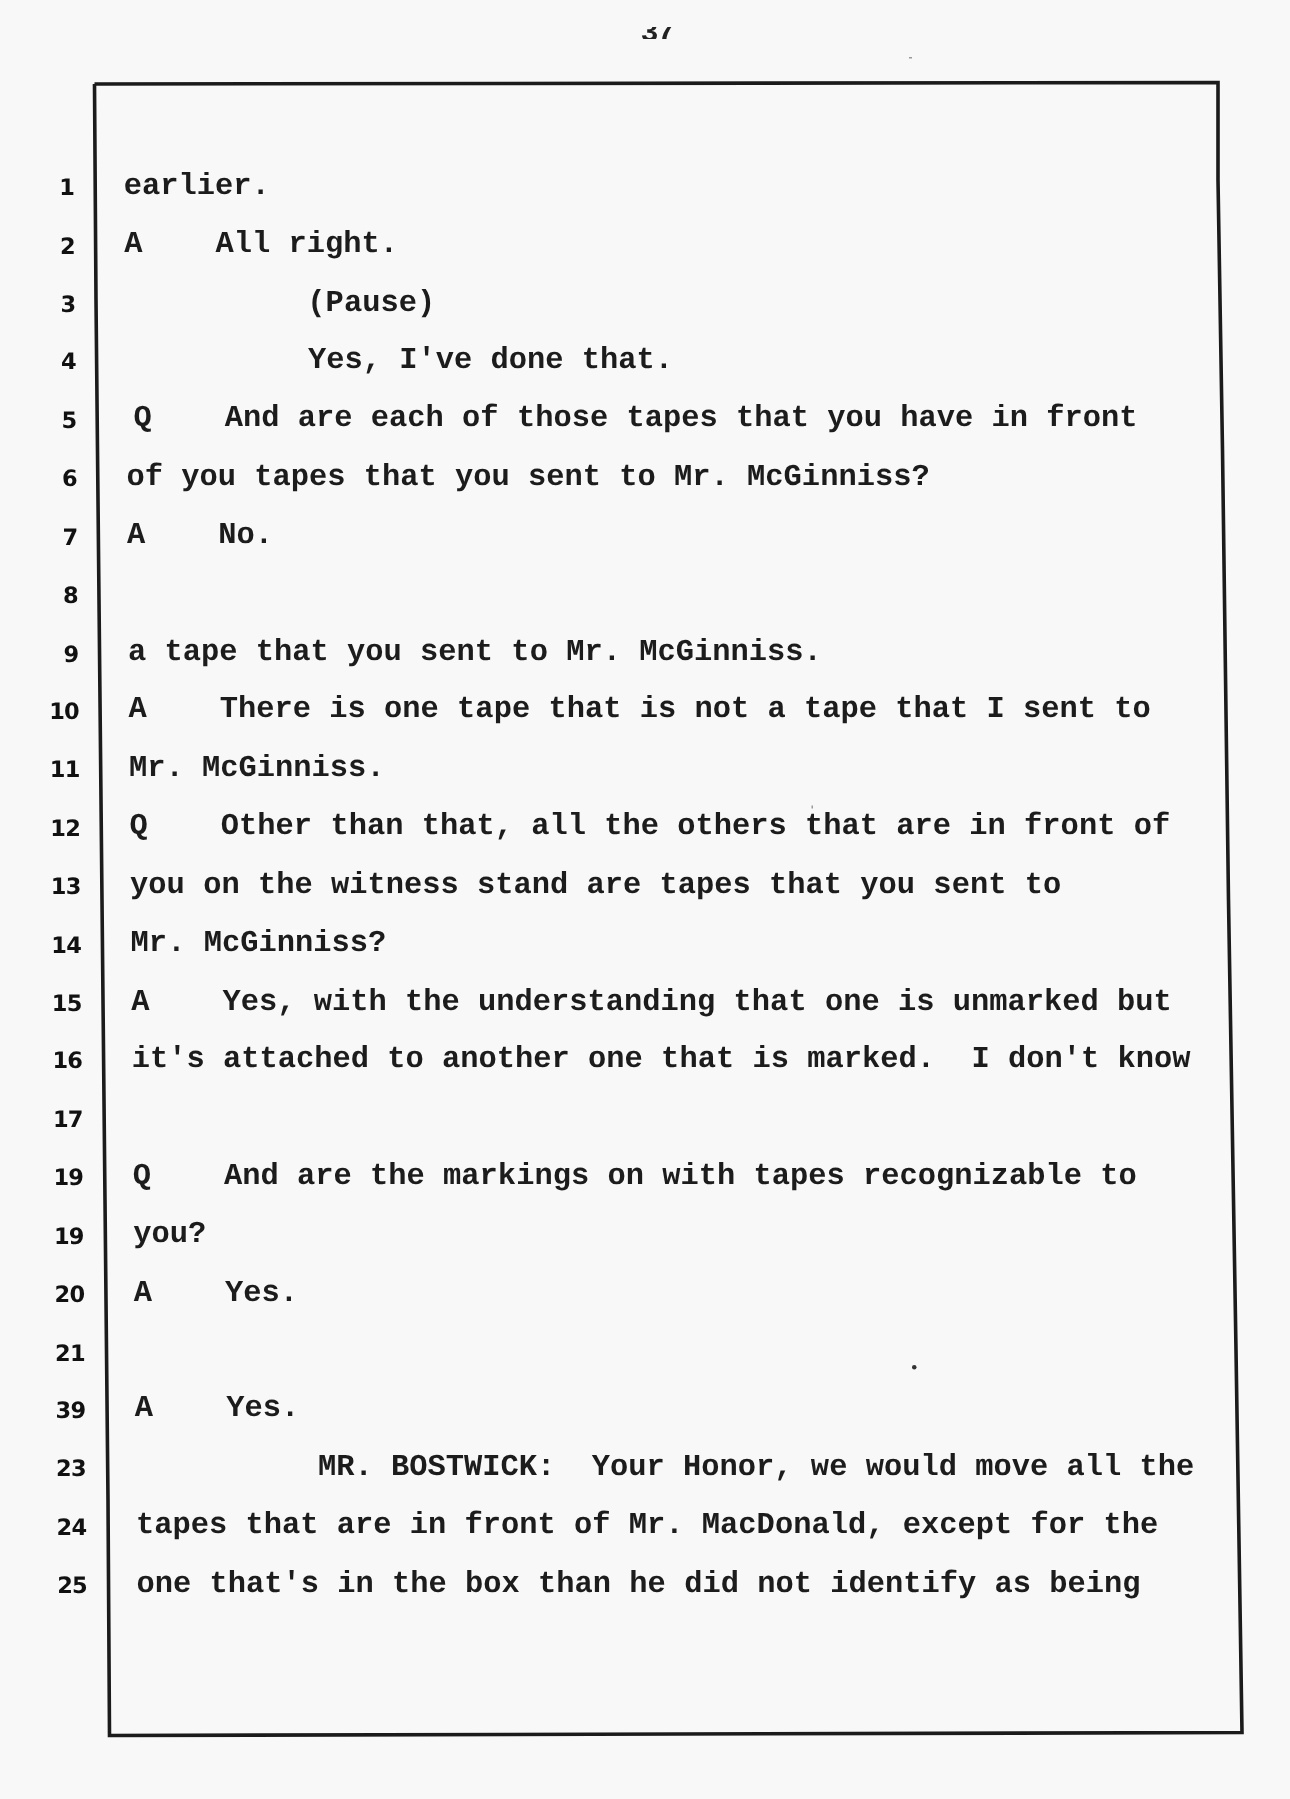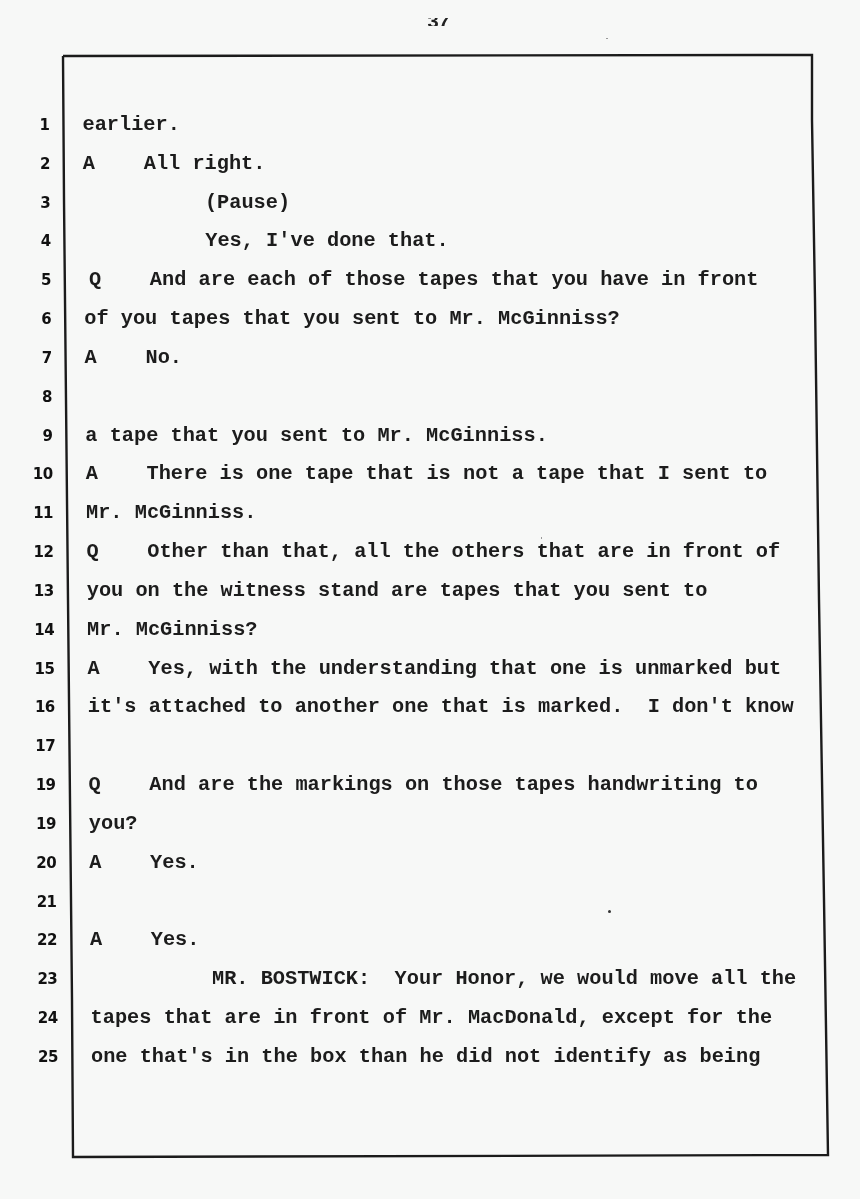--- a/index.html
+++ b/index.html
@@ -147,35 +147,35 @@
     </div>
     <div class="line" style="top: 694.45px;">
       <span class="line-no" style="left: 14.7988px;">16</span>
       <span class="line-text" style="left: 87.7988px;">it's attached to another one that is marked.  I don't know</span>
     </div>
     <div class="line" style="top: 733.28px;">
       <span class="line-no" style="left: 15.1515px;">17</span>
     </div>
     <div class="line" style="top: 772.11px;">
       <span class="line-no" style="left: 15.5042px;">19</span>
-      <span class="line-text" style="left: 88.5042px;">Q    And are the markings on those tapes handwriting to</span>
+      <span class="line-text" style="left: 88.5042px;">Q    And are the markings on with tapes recognizable to</span>
     </div>
     <div class="line" style="top: 810.94px;">
       <span class="line-no" style="left: 15.8569px;">19</span>
       <span class="line-text" style="left: 88.8569px;">you?</span>
     </div>
     <div class="line" style="top: 849.77px;">
       <span class="line-no" style="left: 16.2095px;">20</span>
       <span class="line-text" style="left: 89.2095px;">A    Yes.</span>
     </div>
     <div class="line" style="top: 888.6px;">
       <span class="line-no" style="left: 16.5622px; text-align: right;">21</span>
     </div>
     <div class="line" style="top: 927.43px;">
-      <span class="line-no" style="left: 16.9149px;">22</span>
+      <span class="line-no" style="left: 16.9149px;">39</span>
       <span class="line-text" style="left: 89.9149px;">A    Yes.</span>
     </div>
     <div class="line" style="top: 966.26px;">
       <span class="line-no" style="left: 17.2676px;">23</span>
       <span class="line-text" style="left: 90.2676px;">          MR. BOSTWICK:  Your Honor, we would move all the</span>
     </div>
     <div class="line" style="top: 1005.09px; padding-left: 48px;">
       <span class="line-no" style="left: 17.6203px;">24</span>
       <span class="line-text" style="left: 90.6203px; text-align: center;">tapes that are in front of Mr. MacDonald, except for the</span>
     </div>

